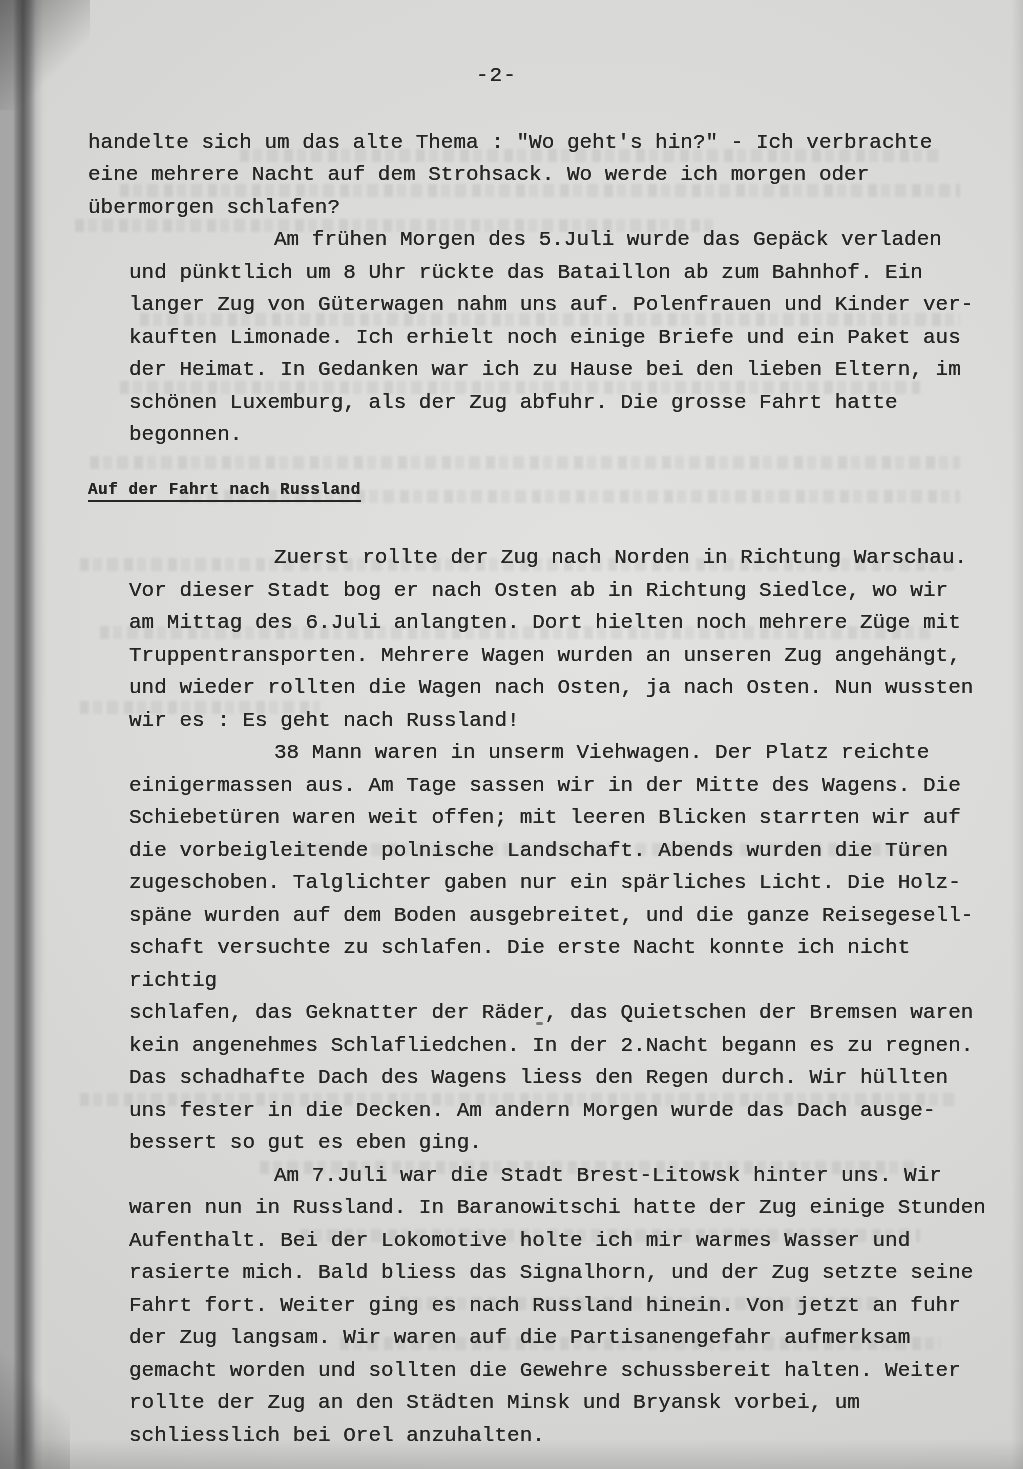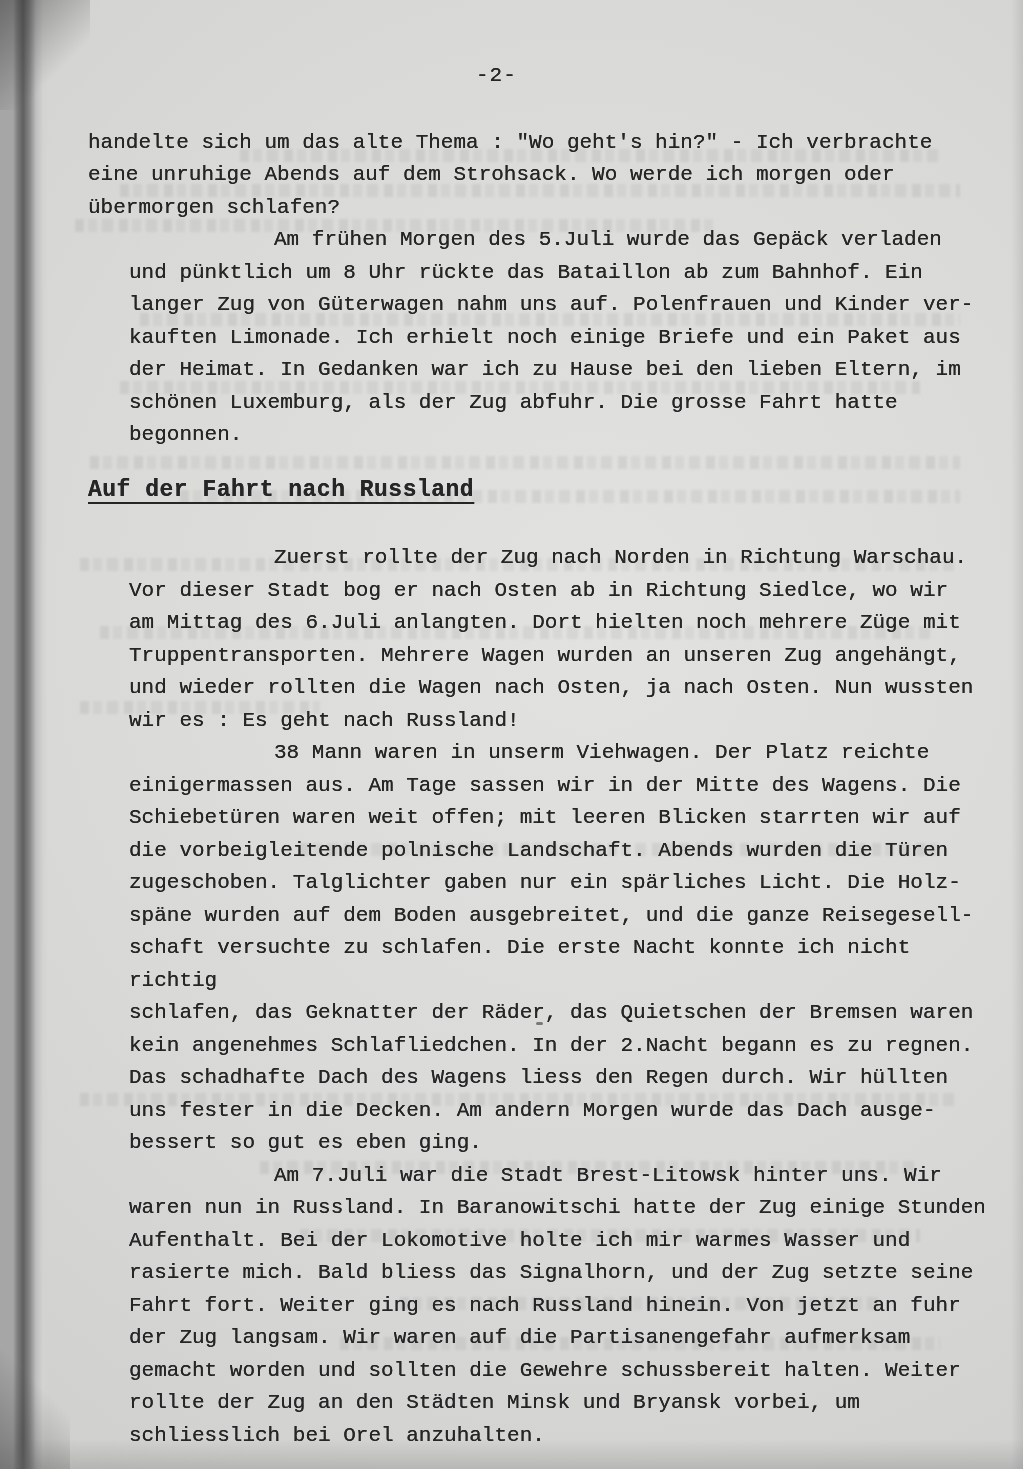--- a/index.html
+++ b/index.html
@@ -51,21 +51,21 @@
     margin:0 0 34px 388px;
     letter-spacing:1px;
   }
   p.tw{
     margin:0;
     white-space:pre-line;
   }
   p.tw.indent{text-indent:145px;margin-left:41px;}
   h2.section-heading{
     margin:22px 0 36px 0;
-    font-size:23px;line-height:32.5px;font-weight:bold;
+    font-size:16px;line-height:32.5px;font-weight:bold;
     text-decoration:underline;
     text-decoration-thickness:2px;
     text-underline-offset:6px;
     letter-spacing:0.5px;
   }
   
   .ghost{
     position:absolute;height:13px;
     background:repeating-linear-gradient(90deg,
       rgba(95,95,100,0.20) 0 9px, rgba(95,95,100,0) 9px 13px,
@@ -99,21 +99,21 @@
   <div class="ghost" style="top:1093px;left:80px;width:880px"></div>
   <div class="ghost" style="top:1161px;left:260px;width:660px"></div>
   <div class="ghost" style="top:1229px;left:300px;width:620px"></div>
   <div class="ghost" style="top:1297px;left:400px;width:480px"></div>
   <div class="ghost" style="top:1337px;left:340px;width:600px"></div>
 
   <div class="text-block">
     <div class="page-number">-2-</div>
 
     <p class="tw">handelte sich um das alte Thema : "Wo geht's hin?" - Ich verbrachte
-eine unruhige Abends auf dem Strohsack. Wo werde ich morgen oder
+eine mehrere Nacht auf dem Strohsack. Wo werde ich morgen oder
 übermorgen schlafen?</p>
     <p class="tw indent">Am frühen Morgen des 5.Juli wurde das Gepäck verladen
 und pünktlich um 8 Uhr rückte das Bataillon ab zum Bahnhof. Ein
 langer Zug von Güterwagen nahm uns auf. Polenfrauen und Kinder ver-
 kauften Limonade. Ich erhielt noch einige Briefe und ein Paket aus
 der Heimat. In Gedanken war ich zu Hause bei den lieben Eltern, im
 schönen Luxemburg, als der Zug abfuhr. Die grosse Fahrt hatte begonnen.</p>
 
     <h2 class="section-heading">Auf der Fahrt nach Russland</h2>
 

